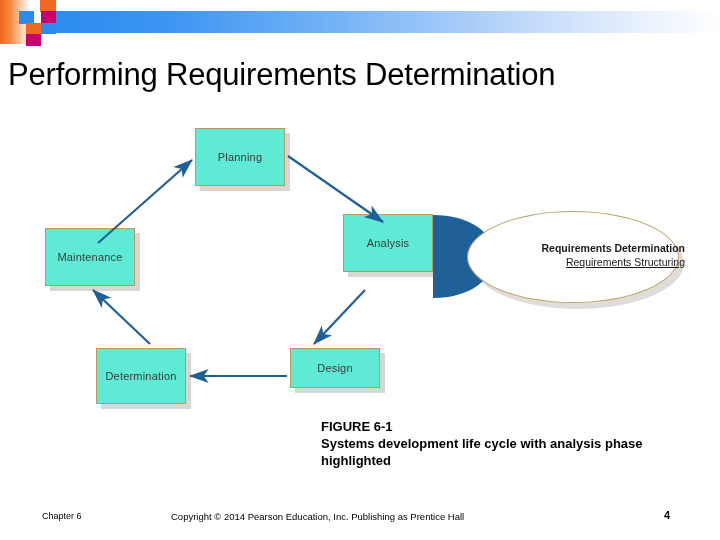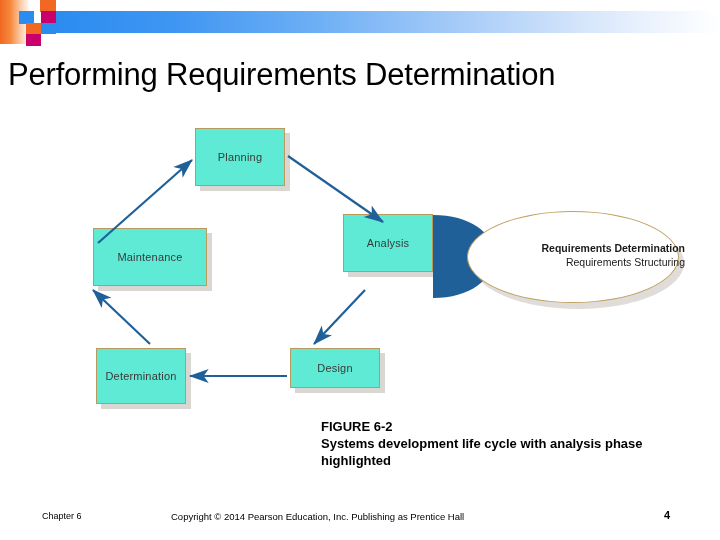--- a/index.html
+++ b/index.html
@@ -76,21 +76,21 @@
     border: 1px solid #b89a5c;
     box-shadow: 5px 5px 0 0 rgba(150,140,130,0.35);
     display: flex;
     align-items: center;
     justify-content: center;
     font-size: 11px;
     color: #3a3a3a;
     letter-spacing: 0.2px;
   }
   .node-planning       { left: 195px; top: 18px;  width: 90px; height: 58px; }
-  .node-maintenance    { left: 45px;  top: 118px; width: 114px; height: 58px; margin-left: 48px; }
+  .node-maintenance    { left: 45px;  top: 118px; width: 90px; height: 58px; }
   .node-analysis       { left: 343px; top: 104px; width: 90px; height: 58px; }
   .node-implementation { left: 96px;  top: 238px; width: 90px; height: 56px; }
   .node-design         { left: 290px; top: 238px; width: 90px; height: 40px; }
 
   .callout-ellipse {
     position: absolute;
     left: 467px;
     top: 101px;
     width: 212px;
     height: 92px;
@@ -106,21 +106,21 @@
     left: 505px;
     top: 131px;
     width: 180px;
     z-index: 4;
     font-size: 10.5px;
     line-height: 14px;
     color: #1a1a1a;
     font-weight: bold;
     text-align: right;
   }
-  .callout-text .l2 { font-weight: normal; }
+  .callout-text .l2 { font-weight: normal; text-decoration: underline; }
 
   svg.overlay {
     position: absolute;
     left: 0; top: 0;
     width: 720px; height: 310px;
     overflow: visible;
   }
   svg.wedge-layer { z-index: 2; }
   svg.arrow-layer { z-index: 5; }
 
@@ -216,21 +216,21 @@
         <line x1="98" y1="133" x2="192" y2="50"></line>
         <line x1="288" y1="46" x2="383" y2="112"></line>
         <line x1="365" y1="180" x2="314" y2="234"></line>
         <line x1="287" y1="266" x2="190" y2="266"></line>
         <line x1="150" y1="234" x2="93" y2="180"></line>
       </g>
     </svg>
   </div>
 
   <div class="caption">
-    <span class="fig">FIGURE 6-2</span>
+    <span class="fig">FIGURE 6-1</span>
     <span class="body">Systems development life cycle with analysis phase highlighted</span>
   </div>
 
   <div class="footer-chapter">Chapter 6</div>
   <div class="footer-copy">Copyright © 2014 Pearson Education, Inc. Publishing as Prentice Hall</div>
   <div class="footer-page">4</div>
 
 </div>
 
 </body></html>

